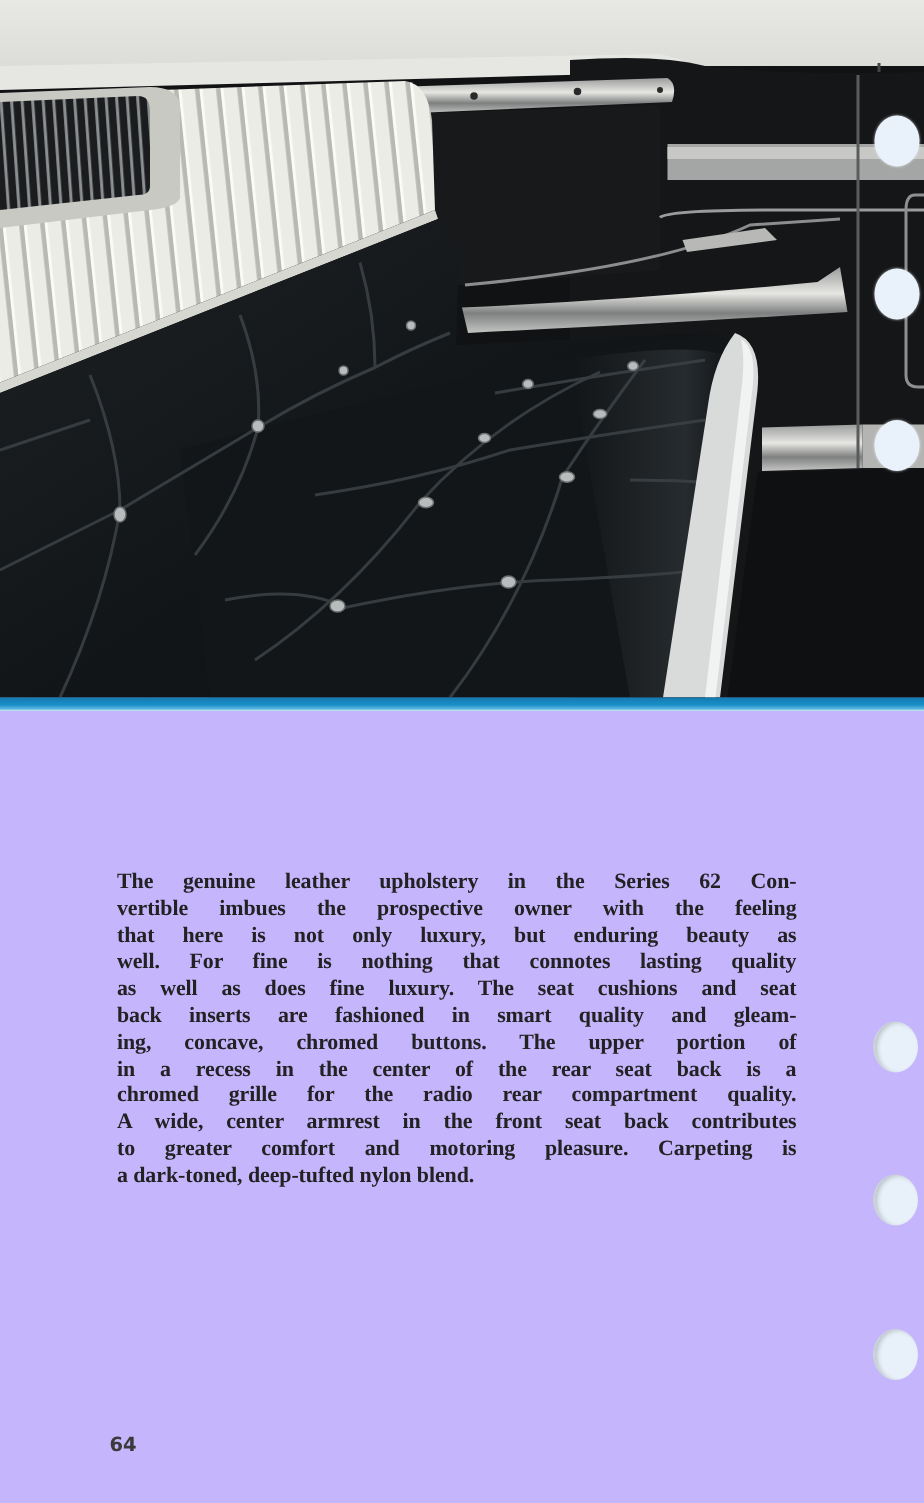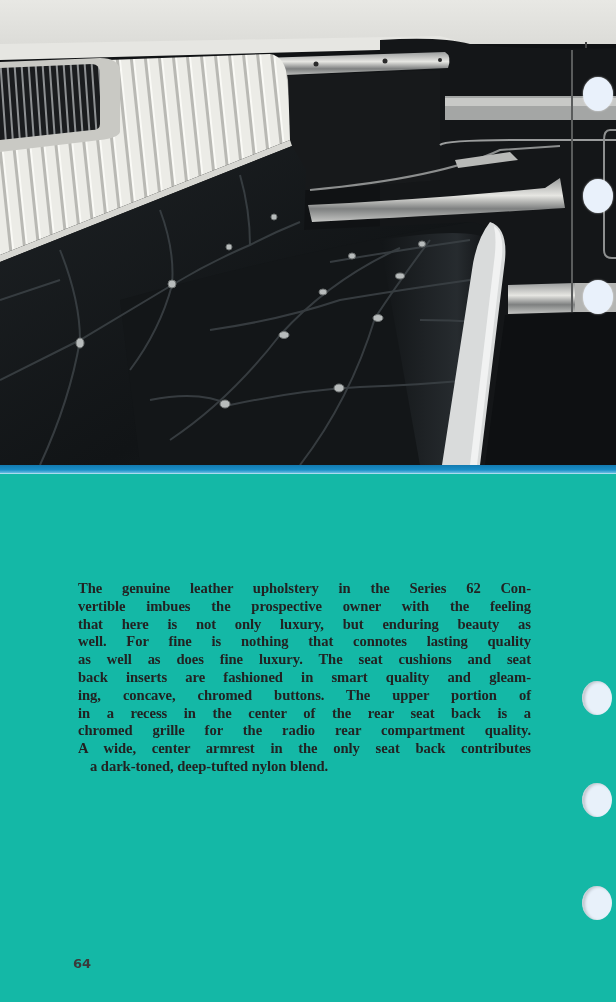--- a/index.html
+++ b/index.html
@@ -2,21 +2,21 @@
 <html><head>
   <meta charset="utf-8">
   <style>
     * { box-sizing: border-box; margin: 0; padding: 0; }
     html, body { width: 616px; height: 1002px; overflow: hidden; }
     body {
       background: #fbfaf5;
       font-family: "DejaVu Serif", "Liberation Serif", serif;
       position: relative;
     }
-    .page { position: absolute; inset: 0; width: 616px; height: 1002px; background: #14b8a6; }
+    .page { position: absolute; inset: 0; width: 616px; height: 1002px; background: #c4b5fd; }
 
     
     .photo {
       position: absolute; left: 0; top: 0; width: 616px; height: 465px;
       overflow: hidden; background: #121416;
     }
     .photo svg { position: absolute; left: 0; top: 0; width: 616px; height: 465px; }
 
     .blue-band {
       position: absolute; left: 0; top: 465px; width: 616px; height: 9px;
@@ -25,21 +25,21 @@
 
     
     .body-text {
       position: absolute; left: 78px; top: 580px; width: 453px;
       font-family: "Liberation Serif", "DejaVu Serif", serif;
       font-size: 14.6px; line-height: 17.8px; color: #222;
       text-align: justify; font-weight: bold;
       letter-spacing: -0.05px;
     }
     .body-text .line { display: block; text-align: justify; text-align-last: justify; white-space: nowrap; }
-    .body-text .line.last { text-align-last: left; margin-left: 12px; }
+    .body-text .line.last { text-align-last: left; }
 
     .page-number {
       position: absolute; left: 25px; top: 956px;
       font-family: "DejaVu Sans", "Liberation Sans", sans-serif;
       font-size: 13px; font-weight: bold; color: #3a3a3a; margin-left: 48px;
     }
 
     
     .hole {
       position: absolute; width: 30px; height: 34px; border-radius: 50%;
@@ -181,21 +181,22 @@
   <div class="body-text">
     <span class="line">The genuine leather upholstery in the Series 62 Con-</span>
     <span class="line">vertible imbues the prospective owner with the feeling</span>
     <span class="line">that here is not only luxury, but enduring beauty as</span>
     <span class="line">well. For fine is nothing that connotes lasting quality</span>
     <span class="line">as well as does fine luxury. The seat cushions and seat</span>
     <span class="line">back inserts are fashioned in smart quality and gleam-</span>
     <span class="line">ing, concave, chromed buttons. The upper portion of</span>
     <span class="line">in a recess in the center of the rear seat back is a</span>
     <span class="line">chromed grille for the radio rear compartment quality.</span>
-    <span class="line">A wide, center armrest in the only seat back contributes</span>
+    <span class="line">A wide, center armrest in the front seat back contributes</span>
+    <span class="line">to greater comfort and motoring pleasure. Carpeting is</span>
     <span class="line last">a dark-toned, deep-tufted nylon blend.</span>
   </div>
 
   <div class="hole" style="left:582px; top:681px;"></div>
   <div class="hole" style="left:582px; top:783px;"></div>
   <div class="hole" style="left:582px; top:886px;"></div>
 
   <div class="page-number">64</div>
 </div>
 

